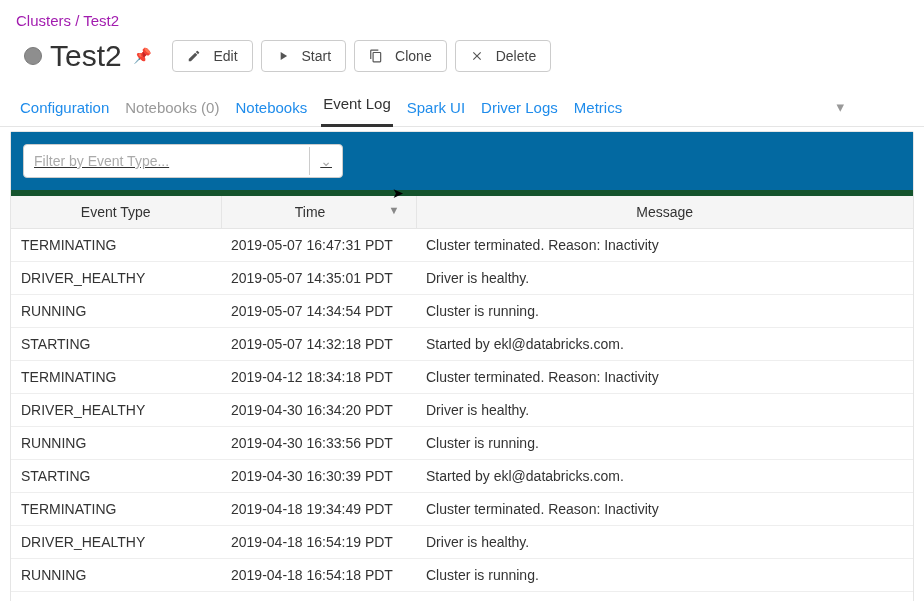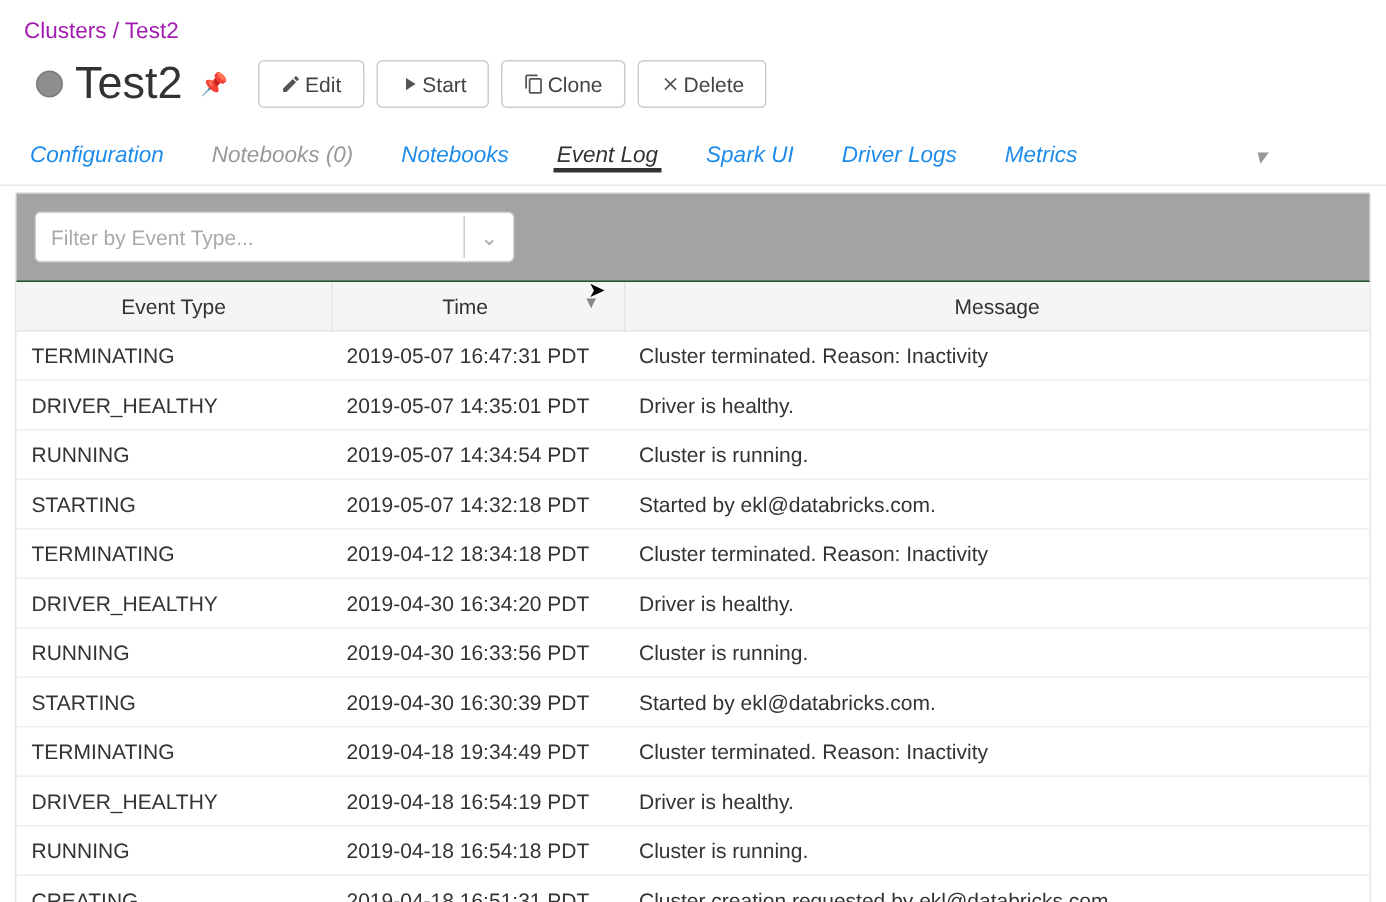--- a/index.html
+++ b/index.html
@@ -35,69 +35,69 @@
       margin-right: 4px;
     }
     .pin-icon {
       color: #e7c447;
       font-size: 15px;
       margin-right: 12px;
     }
     .btn {
       display: inline-flex;
       align-items: center;
-      gap: 2px;
+      gap: 12px;
       padding: 7px 14px;
       border: 1px solid #ccc;
       background: #fff;
       border-radius: 4px;
       font-size: 14px;
       color: #444;
       cursor: pointer;
     }
     .btn svg, .btn .ico { width: 14px; height: 14px; fill: #555; }
     .tabs {
       display: flex;
-      gap: 28px;
+      gap: 12px;
       padding: 4px 18px 0;
       border-bottom: 1px solid #e5e5e5;
-      align-items: flex-start;
-      font-style: italic;
+      align-items: flex-end;
     }
     .tab {
       padding: 8px 2px 10px;
       font-size: 15px;
       color: #1f8ceb;
       cursor: pointer;
       position: relative;
     }
     .tab.muted { color: #999; cursor: default; }
     .tab.active {
       color: #333;
       border-bottom: 3px solid #333;
       margin-bottom: -1px;
-      padding-bottom: 0;
+      padding-bottom: 12px;
     }
     .tab.spark-master {
       margin-left: auto;
       margin-right: 60px;
       color: #999;
       display: flex;
       align-items: center;
       gap: 4px;
     }
     .content {
       margin: 4px 10px 0;
       border: 1px solid #e5e5e5;
       border-radius: 2px;
     }
     .filter-bar {
       padding: 12px 12px;
-      background: #a3a3a3;
-      border-bottom: 1px solid #14532d;
+      background: #0369a1;
+      border-bottom: 6px solid #14532d;
+      text-decoration: underline;
     }
     .filter-input-wrap {
       display: flex;
       align-items: center;
       width: 320px;
       border: 1px solid #ccc;
       border-radius: 4px;
       background: #fff;
     }
     .filter-input {

